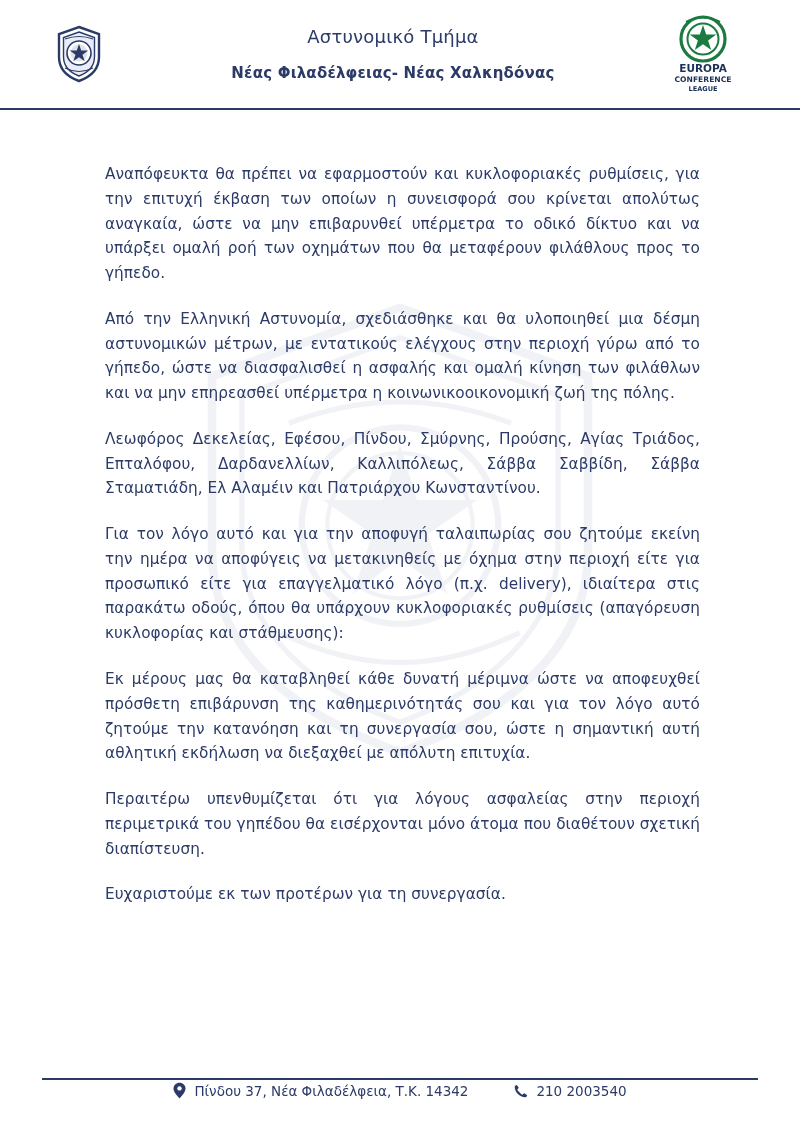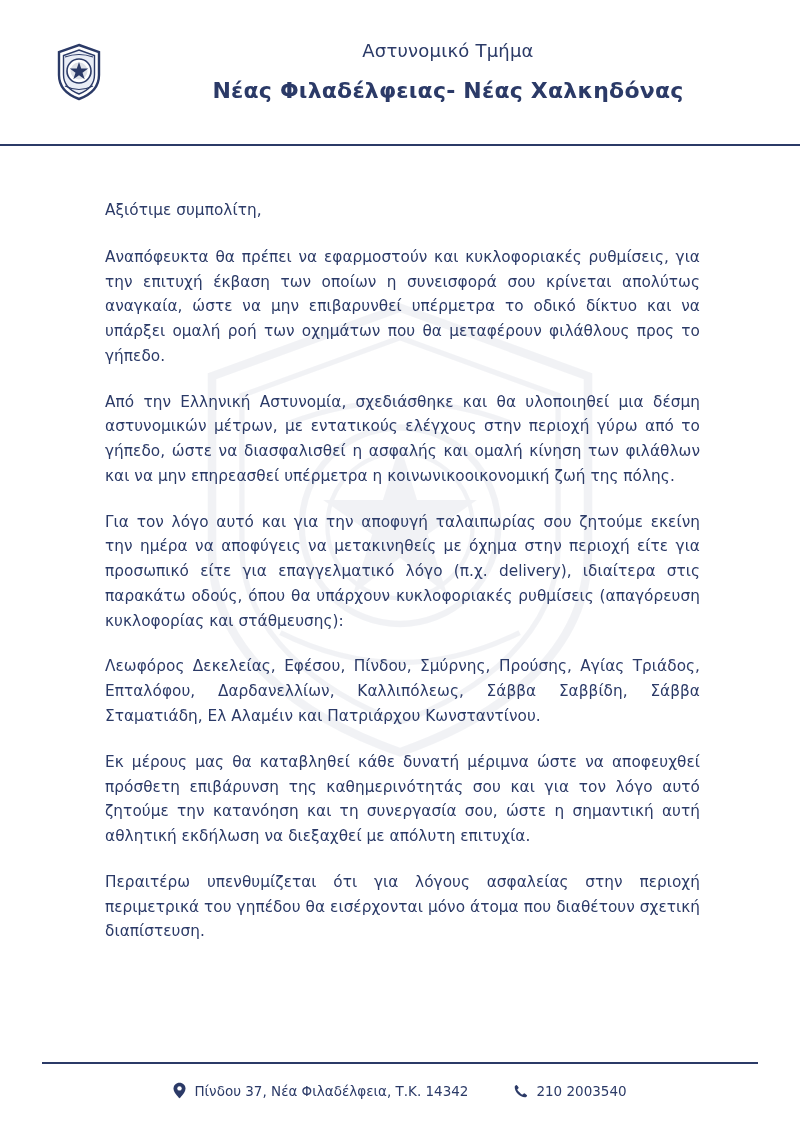--- a/index.html
+++ b/index.html
@@ -33,21 +33,21 @@
     height: 470px;
     opacity: 0.06;
     pointer-events: none;
     z-index: 0;
   }
 
   
   .header {
     position: relative;
     z-index: 2;
-    height: 146px;
+    height: 110px;
     border-bottom: 2px solid #2b3a67;
     display: flex;
     align-items: center;
     justify-content: space-between;
     padding: 0 56px;
     box-sizing: border-box;
   }
   .header-left {
     width: 96px;
     display: flex;
@@ -64,21 +64,21 @@
     display: flex;
     align-items: center;
     justify-content: flex-end;
   }
   .org-line1 {
     font-size: 18px;
     color: #2b3a67;
     letter-spacing: .2px;
   }
   .org-line2 {
-    font-size: 22px;
+    font-size: 15px;
     font-weight: bold;
     color: #2b3a67;
     letter-spacing: .2px;
     margin-top: 13px;
   }
 
   
   .content {
     position: relative;
     z-index: 2;
@@ -101,21 +101,21 @@
   }
 
   
   .footer {
     position: absolute;
     left: 42px;
     right: 42px;
     bottom: 32px;
     z-index: 2;
     border-top: 2px solid #2b3a67;
-    padding-top: 18px;
+    padding-top: 2px;
     display: flex;
     align-items: center;
     justify-content: center;
     gap: 46px;
     font-size: 13.5px;
     color: #2b3a67;
   }
   .footer-item {
     display: flex;
     align-items: center;
@@ -150,30 +150,41 @@
         <path d="M9 14 Q23 9 37 14" fill="none" stroke="#2b3a67" stroke-width="1.2"></path>
         <path d="M9 43 Q23 50 37 43" fill="none" stroke="#2b3a67" stroke-width="1.2"></path>
       </svg>
     </div>
 
     <div class="header-center">
       <div class="org-line1">Αστυνομικό Τμήμα</div>
       <div class="org-line2">Νέας Φιλαδέλφειας- Νέας Χαλκηδόνας</div>
     </div>
 
+    <div class="header-right">
+      <svg width="82" height="84" viewBox="0 0 82 84" aria-hidden="true">
+        <circle cx="41" cy="27" r="22" fill="none" stroke="#1b7a3f" stroke-width="3.2"></circle>
+        <circle cx="41" cy="27" r="15.5" fill="none" stroke="#1b7a3f" stroke-width="2"></circle>
+        <path d="M41 13 L44.2 22.6 H54.3 L46.1 28.5 L49.2 38.1 L41 32.2 L32.8 38.1 L35.9 28.5 L27.7 22.6 H37.8 Z" fill="#1b7a3f"></path>
+        <path d="M24 10 Q41 1 58 10" fill="none" stroke="#1b7a3f" stroke-width="2"></path>
+        <text x="41" y="60" text-anchor="middle" font-family="DejaVu Sans, sans-serif" font-size="10.5" font-weight="bold" fill="#1b3158">EUROPA</text>
+        <text x="41" y="70" text-anchor="middle" font-family="DejaVu Sans, sans-serif" font-size="7.6" font-weight="bold" fill="#1b3158">CONFERENCE</text>
+        <text x="41" y="79" text-anchor="middle" font-family="DejaVu Sans, sans-serif" font-size="6.6" font-weight="bold" fill="#1b3158">LEAGUE</text>
+      </svg>
+    </div>
   </div>
 
   <div class="content">
-    <p class="para salutation">Αξιότιμε συμπολίτη,</p>
     <p class="para">Αναπόφευκτα θα πρέπει να εφαρμοστούν και κυκλοφοριακές ρυθμίσεις, για την επιτυχή έκβαση των οποίων η συνεισφορά σου κρίνεται απολύτως αναγκαία, ώστε να μην επιβαρυνθεί υπέρμετρα το οδικό δίκτυο και να υπάρξει ομαλή ροή των οχημάτων που θα μεταφέρουν φιλάθλους προς το γήπεδο.</p>
     <p class="para">Από την Ελληνική Αστυνομία, σχεδιάσθηκε και θα υλοποιηθεί μια δέσμη αστυνομικών μέτρων, με εντατικούς ελέγχους στην περιοχή γύρω από το γήπεδο, ώστε να διασφαλισθεί η ασφαλής και ομαλή κίνηση των φιλάθλων και να μην επηρεασθεί υπέρμετρα η κοινωνικοοικονομική ζωή της πόλης.</p>
+    <p class="para">Λεωφόρος Δεκελείας, Εφέσου, Πίνδου, Σμύρνης, Προύσης, Αγίας Τριάδος, Επταλόφου, Δαρδανελλίων, Καλλιπόλεως, Σάββα Σαββίδη, Σάββα Σταματιάδη, Ελ Αλαμέιν και Πατριάρχου Κωνσταντίνου.</p>
     <p class="para">Για τον λόγο αυτό και για την αποφυγή ταλαιπωρίας σου ζητούμε εκείνη την ημέρα να αποφύγεις να μετακινηθείς με όχημα στην περιοχή είτε για προσωπικό είτε για επαγγελματικό λόγο (π.χ. delivery), ιδιαίτερα στις παρακάτω οδούς, όπου θα υπάρχουν κυκλοφοριακές ρυθμίσεις (απαγόρευση κυκλοφορίας και στάθμευσης):</p>
-    <p class="para">Λεωφόρος Δεκελείας, Εφέσου, Πίνδου, Σμύρνης, Προύσης, Αγίας Τριάδος, Επταλόφου, Δαρδανελλίων, Καλλιπόλεως, Σάββα Σαββίδη, Σάββα Σταματιάδη, Ελ Αλαμέιν και Πατριάρχου Κωνσταντίνου.</p>
     <p class="para">Εκ μέρους μας θα καταβληθεί κάθε δυνατή μέριμνα ώστε να αποφευχθεί πρόσθετη επιβάρυνση της καθημερινότητάς σου και για τον λόγο αυτό ζητούμε την κατανόηση και τη συνεργασία σου, ώστε η σημαντική αυτή αθλητική εκδήλωση να διεξαχθεί με απόλυτη επιτυχία.</p>
     <p class="para">Περαιτέρω υπενθυμίζεται ότι για λόγους ασφαλείας στην περιοχή περιμετρικά του γηπέδου θα εισέρχονται μόνο άτομα που διαθέτουν σχετική διαπίστευση.</p>
+    <p class="para">Ευχαριστούμε εκ των προτέρων για τη συνεργασία.</p>
   </div>
 
   <div class="footer">
     <div class="footer-item">
       <svg width="13" height="17" viewBox="0 0 13 17" aria-hidden="true">
         <path d="M6.5 0.7 C3.1 0.7 0.5 3.3 0.5 6.6 C0.5 11 6.5 16.4 6.5 16.4 C6.5 16.4 12.5 11 12.5 6.6 C12.5 3.3 9.9 0.7 6.5 0.7 Z" fill="#2b3a67"></path>
         <circle cx="6.5" cy="6.4" r="2.2" fill="#ffffff"></circle>
       </svg>
       <span>Πίνδου 37, Νέα Φιλαδέλφεια, Τ.Κ. 14342</span>
     </div>

